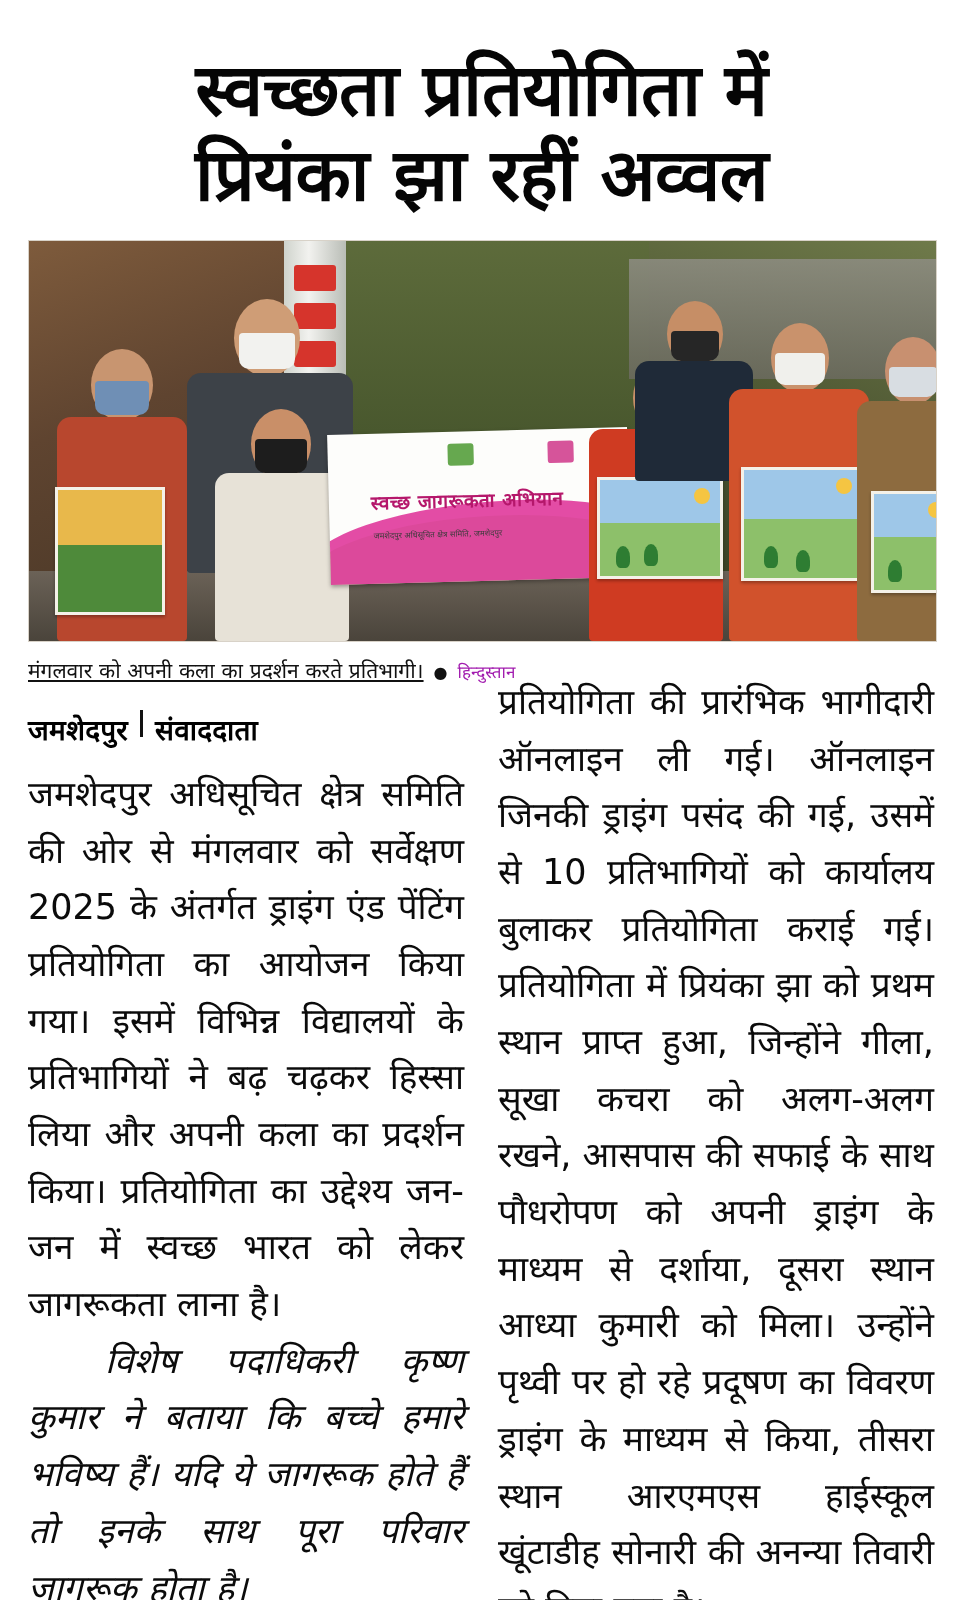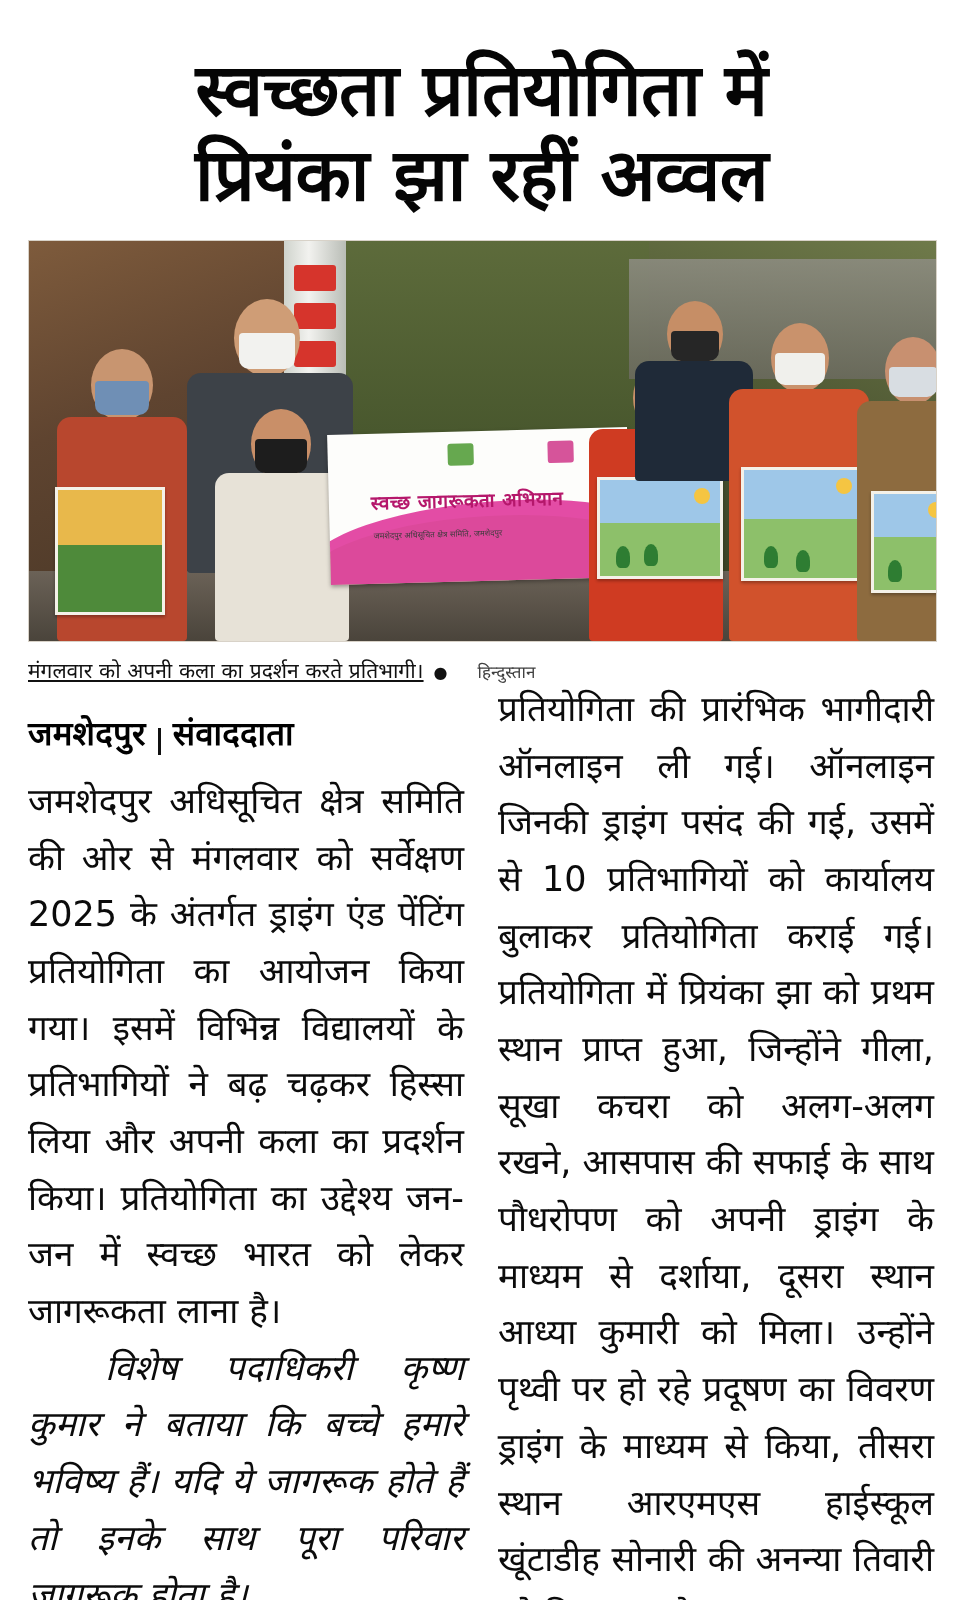--- a/index.html
+++ b/index.html
@@ -182,32 +182,31 @@
     font-weight: 500;
     color: #111;
     text-decoration: underline;
   }
   .credit-dot {
     font-size: 16px;
     color: #111;
   }
   .credit {
     font-size: 17px;
-    color: #404040;
-    margin-left: 20px;
+    color: #a21caf;
   }
 
   
   .byline {
     margin-top: 26px;
     display: flex;
-    align-items: flex-end;
+    align-items: flex-start;
     gap: 12px;
     font-family: "DejaVu Sans", "Liberation Sans", sans-serif;
-    font-size: 33px;
+    font-size: 28px;
     font-weight: bold;
     letter-spacing: .2px;
   }
   .byline .sep {
     display: inline-block;
     width: 3px;
     height: 27px;
     background: #111;
   }
 

